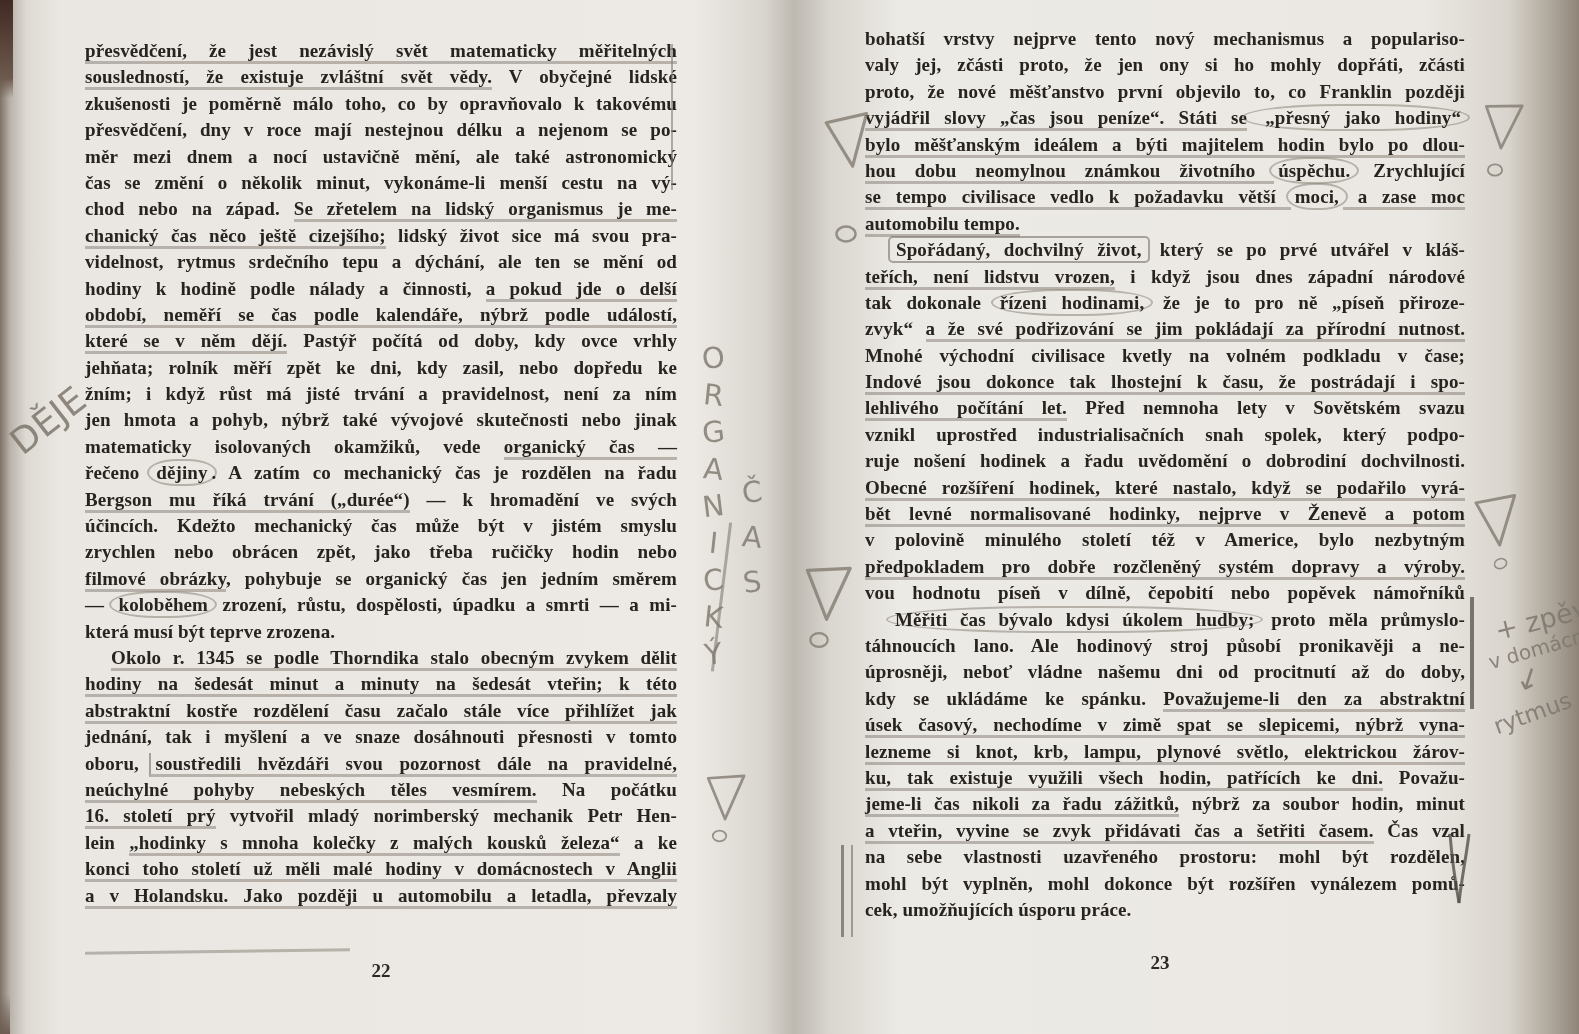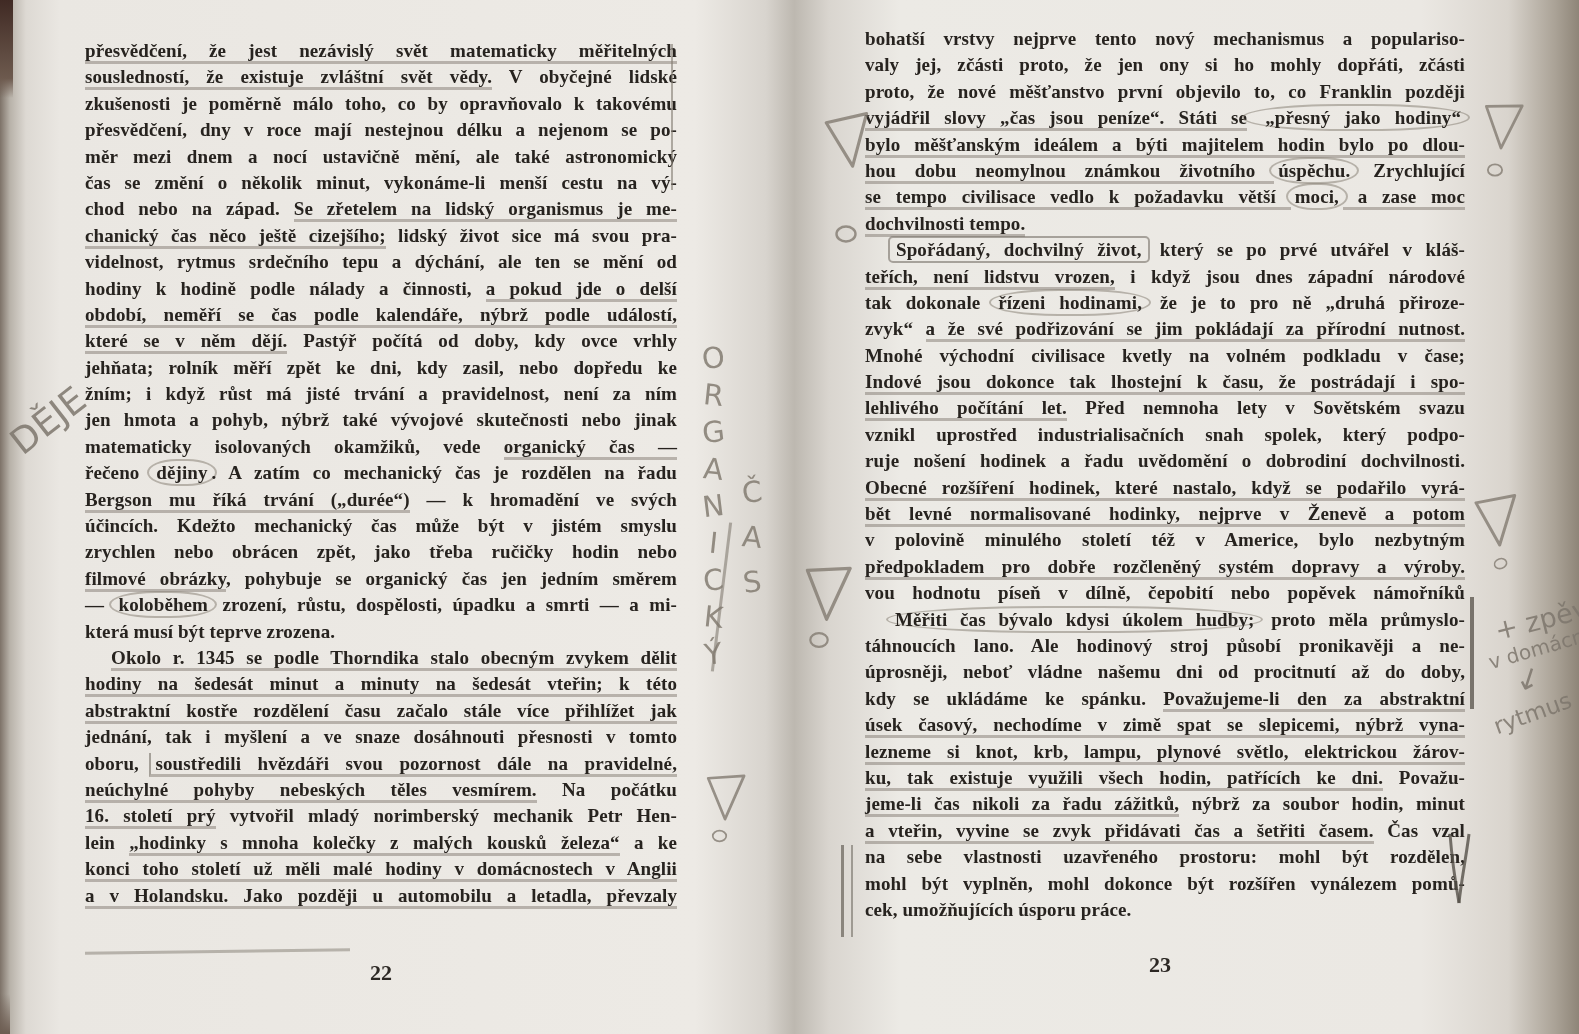--- a/index.html
+++ b/index.html
@@ -16,21 +16,21 @@
   .page-text{position:absolute;font-size:19px;font-weight:700;color:#27231f;}
   #leftText{left:85px;top:38px;width:592px;}
   #rightText{left:865px;top:26px;width:600px;}
   .line{text-align:justify;text-align-last:justify;height:26.4px;line-height:26.4px;letter-spacing:.1px;}
   .line.end{text-align-last:left;}
   .line.indent{padding-left:26px;}
   .u{border-bottom:3px solid rgba(125,118,108,.48);}
   .circ{border:2.5px solid rgba(138,131,121,.55);border-radius:48%/56%;padding:1px 7px;margin:-1px -5px;}
   .box{border:2.5px solid rgba(120,114,105,.6);border-radius:5px;padding:1px 6px;margin:-1px -3px;}
   .lb{border-left:2.5px solid rgba(120,114,105,.6);padding-left:4px;margin-left:-6px;}
-  .pgnum{position:absolute;font-size:22px;font-weight:700;color:#2c2824;width:120px;text-align:center;}
+  .pgnum{position:absolute;font-size:19px;font-weight:700;color:#2c2824;width:120px;text-align:center;}
   #num22{left:321px;top:960px;}
   #num23{left:1100px;top:952px;}
   .pencil-text{position:absolute;color:rgba(125,118,108,.85);font-family:"DejaVu Sans","Liberation Sans",sans-serif;font-weight:400;white-space:nowrap;}
   .vtext{position:absolute;color:rgba(130,123,113,.85);font-family:"DejaVu Sans","Liberation Sans",sans-serif;}
   .vtext div{text-align:center;}
   .pmark{position:absolute;}
   .dvl{position:absolute;width:7px;border-left:3px solid rgba(95,89,80,.65);border-right:2px solid rgba(95,89,80,.5);}
   .vln{position:absolute;background:rgba(130,123,113,.6);}
   .vln.dark{background:rgba(85,80,72,.75);}
   .hln{position:absolute;height:3px;background:rgba(130,124,114,.5);transform:rotate(-0.8deg);}
@@ -80,24 +80,24 @@
   <div class="pgnum" id="num22">22</div>
 
   <div class="page-text" id="rightText">
       <div class="line"><span>bohatší vrstvy nejprve tento nový mechanismus a populariso-</span></div>
       <div class="line"><span>valy jej, zčásti proto, že jen ony si ho mohly dopřáti, zčásti</span></div>
       <div class="line"><span>proto, že nové měšťanstvo první objevilo to, co Franklin později</span></div>
       <div class="line"><span class="u">vyjádřil slovy „čas jsou peníze“. Státi se</span><span class="circ"> „přesný jako hodiny“</span></div>
       <div class="line"><span class="u">bylo měšťanským ideálem a býti majitelem hodin bylo po dlou-</span></div>
       <div class="line"><span class="u">hou dobu neomylnou známkou životního </span><span class="circ">úspěchu.</span><span> Zrychlující</span></div>
       <div class="line"><span class="u">se tempo civilisace vedlo k požadavku větší </span><span class="circ">moci,</span><span class="u"> a zase moc</span></div>
-      <div class="line end"><span class="u">dochvilnosti tempo.</span></div>
+      <div class="line end"><span class="u">automobilu tempo.</span></div>
       <div class="line indent"><span class="box">Spořádaný, dochvilný život,</span><span> který se po prvé utvářel v kláš-</span></div>
       <div class="line"><span class="u">teřích, není lidstvu vrozen,</span><span> i když jsou dnes západní národové</span></div>
-      <div class="line"><span>tak dokonale </span><span class="circ">řízeni hodinami,</span><span> že je to pro ně „druhá přiroze-</span></div>
+      <div class="line"><span>tak dokonale </span><span class="circ">řízeni hodinami,</span><span> že je to pro ně „píseň přiroze-</span></div>
       <div class="line"><span>zvyk“ </span><span class="u">a že své podřizování se jim pokládají za přírodní nutnost.</span></div>
       <div class="line"><span>Mnohé východní civilisace kvetly na volném podkladu v čase;</span></div>
       <div class="line"><span class="u">Indové jsou dokonce tak lhostejní k času, že postrádají i spo-</span></div>
       <div class="line"><span class="u">lehlivého počítání let.</span><span> Před nemnoha lety v Sovětském svazu</span></div>
       <div class="line"><span>vznikl uprostřed industrialisačních snah spolek, který podpo-</span></div>
       <div class="line"><span>ruje nošení hodinek a řadu uvědomění o dobrodiní dochvilnosti.</span></div>
       <div class="line"><span class="u">Obecné rozšíření hodinek, které nastalo, když se podařilo vyrá-</span></div>
       <div class="line"><span class="u">bět levné normalisované hodinky, nejprve v Ženevě a potom</span></div>
       <div class="line"><span>v polovině minulého století též v Americe, bylo nezbytným</span></div>
       <div class="line"><span class="u">předpokladem pro dobře rozčleněný systém dopravy a výroby.</span></div>

